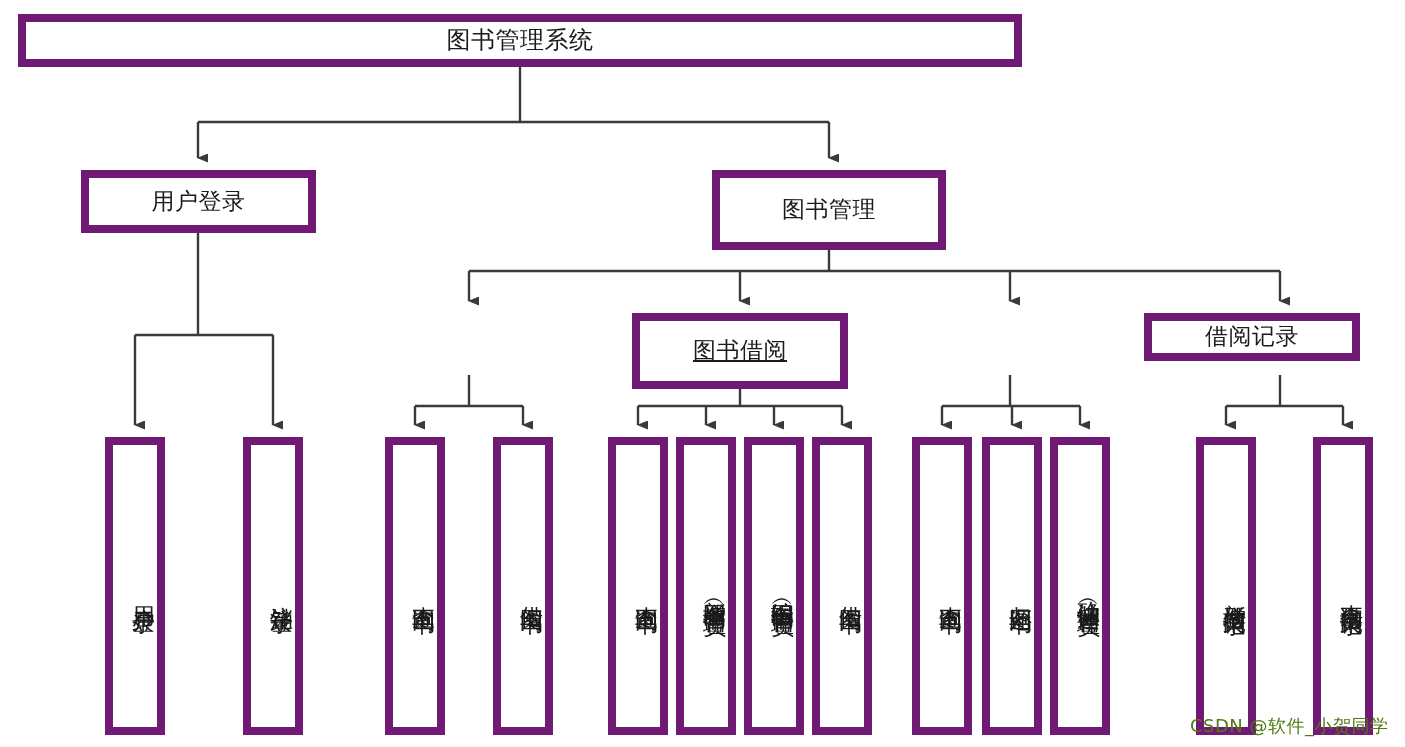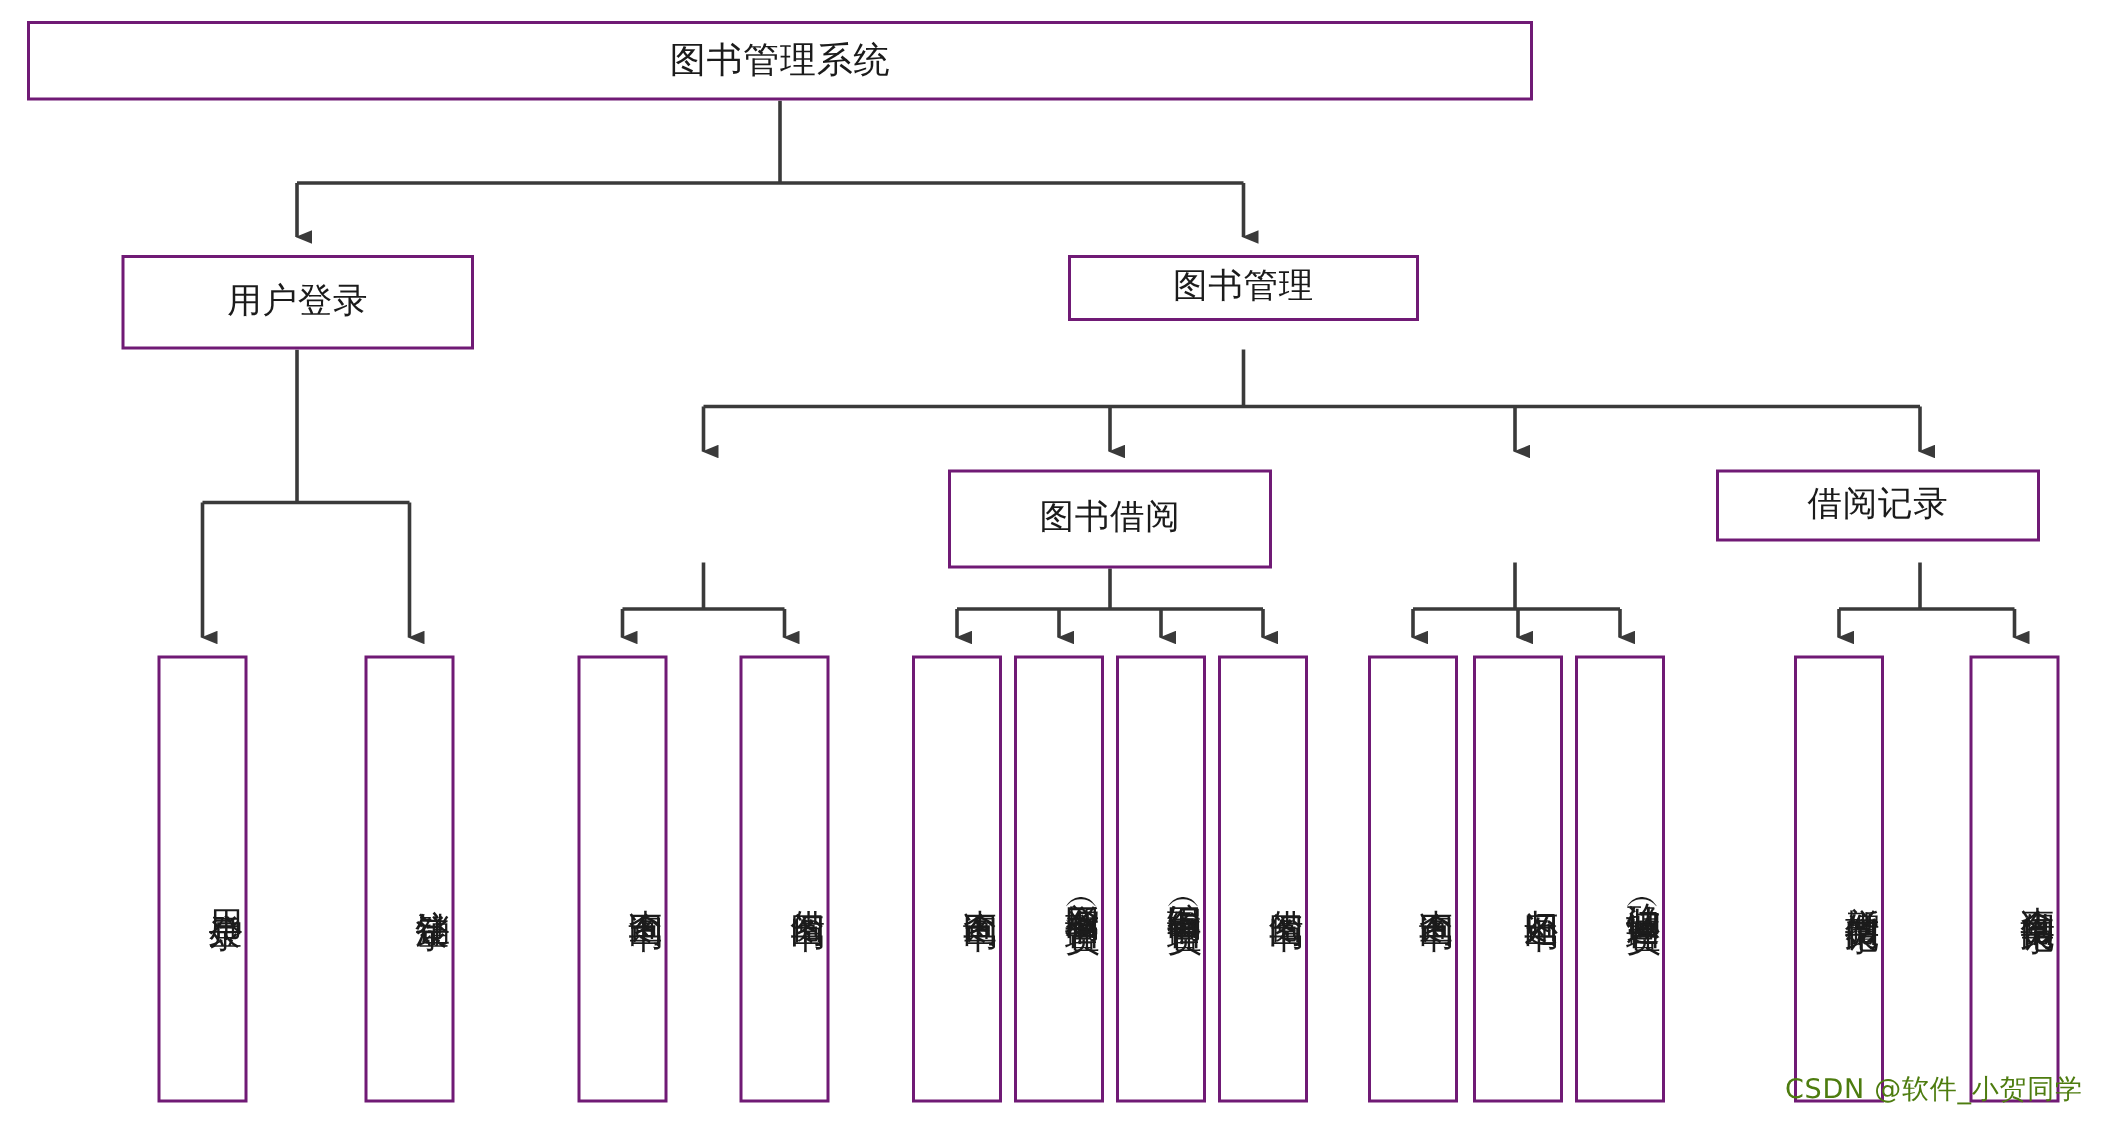--- a/index.html
+++ b/index.html
@@ -22,21 +22,21 @@
     left: 0;
     top: 0;
     width: 1405px;
     height: 747px;
     pointer-events: none;
   }
   .node {
     position: absolute;
     box-sizing: border-box;
     background: #ffffff;
-    border: 2px solid #701a75;
+    border: 8px solid #701a75;
     display: flex;
     align-items: center;
     justify-content: center;
     color: #1b1b1b;
     line-height: 1.18;
   }
   .node.horiz {
     font-size: 23px;
     letter-spacing: 0.5px;
   }
@@ -112,23 +112,23 @@
       <path d="M1280,375 L1280,406"></path>
       <path d="M1226,406 L1343,406"></path>
       <path d="M1226,406 L1226,425" marker-end="url(#arrow)"></path>
       <path d="M1343,406 L1343,425" marker-end="url(#arrow)"></path>
     </g>
   </svg>
 
   <div class="node horiz root" style="left:18px; top:14px; width:1004px; height:53px;">图书管理系统</div>
 
   <div class="node horiz" style="left:81px; top:170px; width:235px; height:63px;">用户登录</div>
-  <div class="node horiz" style="left:712px; top:170px; width:234px; height:44px;">图书管理</div>
+  <div class="node horiz" style="left:712px; top:170px; width:234px; height:80px;">图书管理</div>
 
-  <div class="node horiz" style="left:632px; top:313px; width:216px; height:66px;">图书借阅</div>
+  <div class="node horiz" style="left:632px; top:313px; width:216px; height:76px;text-decoration:underline;">图书借阅</div>
   <div class="node horiz" style="left:1116px; top:313px; width:216px; height:48px;margin-left:28px;">借阅记录</div>
 
   <div class="node vert" style="left:105px; top:437px; width:60px; height:298px;">用户登录</div>
   <div class="node vert" style="left:243px; top:437px; width:60px; height:298px;">注销登录</div>
 
   <div class="node vert" style="left:385px; top:437px; width:60px; height:298px;">查询图书</div>
   <div class="node vert" style="left:493px; top:437px; width:60px; height:298px;">借阅图书</div>
 
   <div class="node vert" style="left:608px; top:437px; width:60px; height:298px;">查询图书</div>
   <div class="node vert" style="left:676px; top:437px; width:60px; height:298px;">新增图书（管理员）</div>

